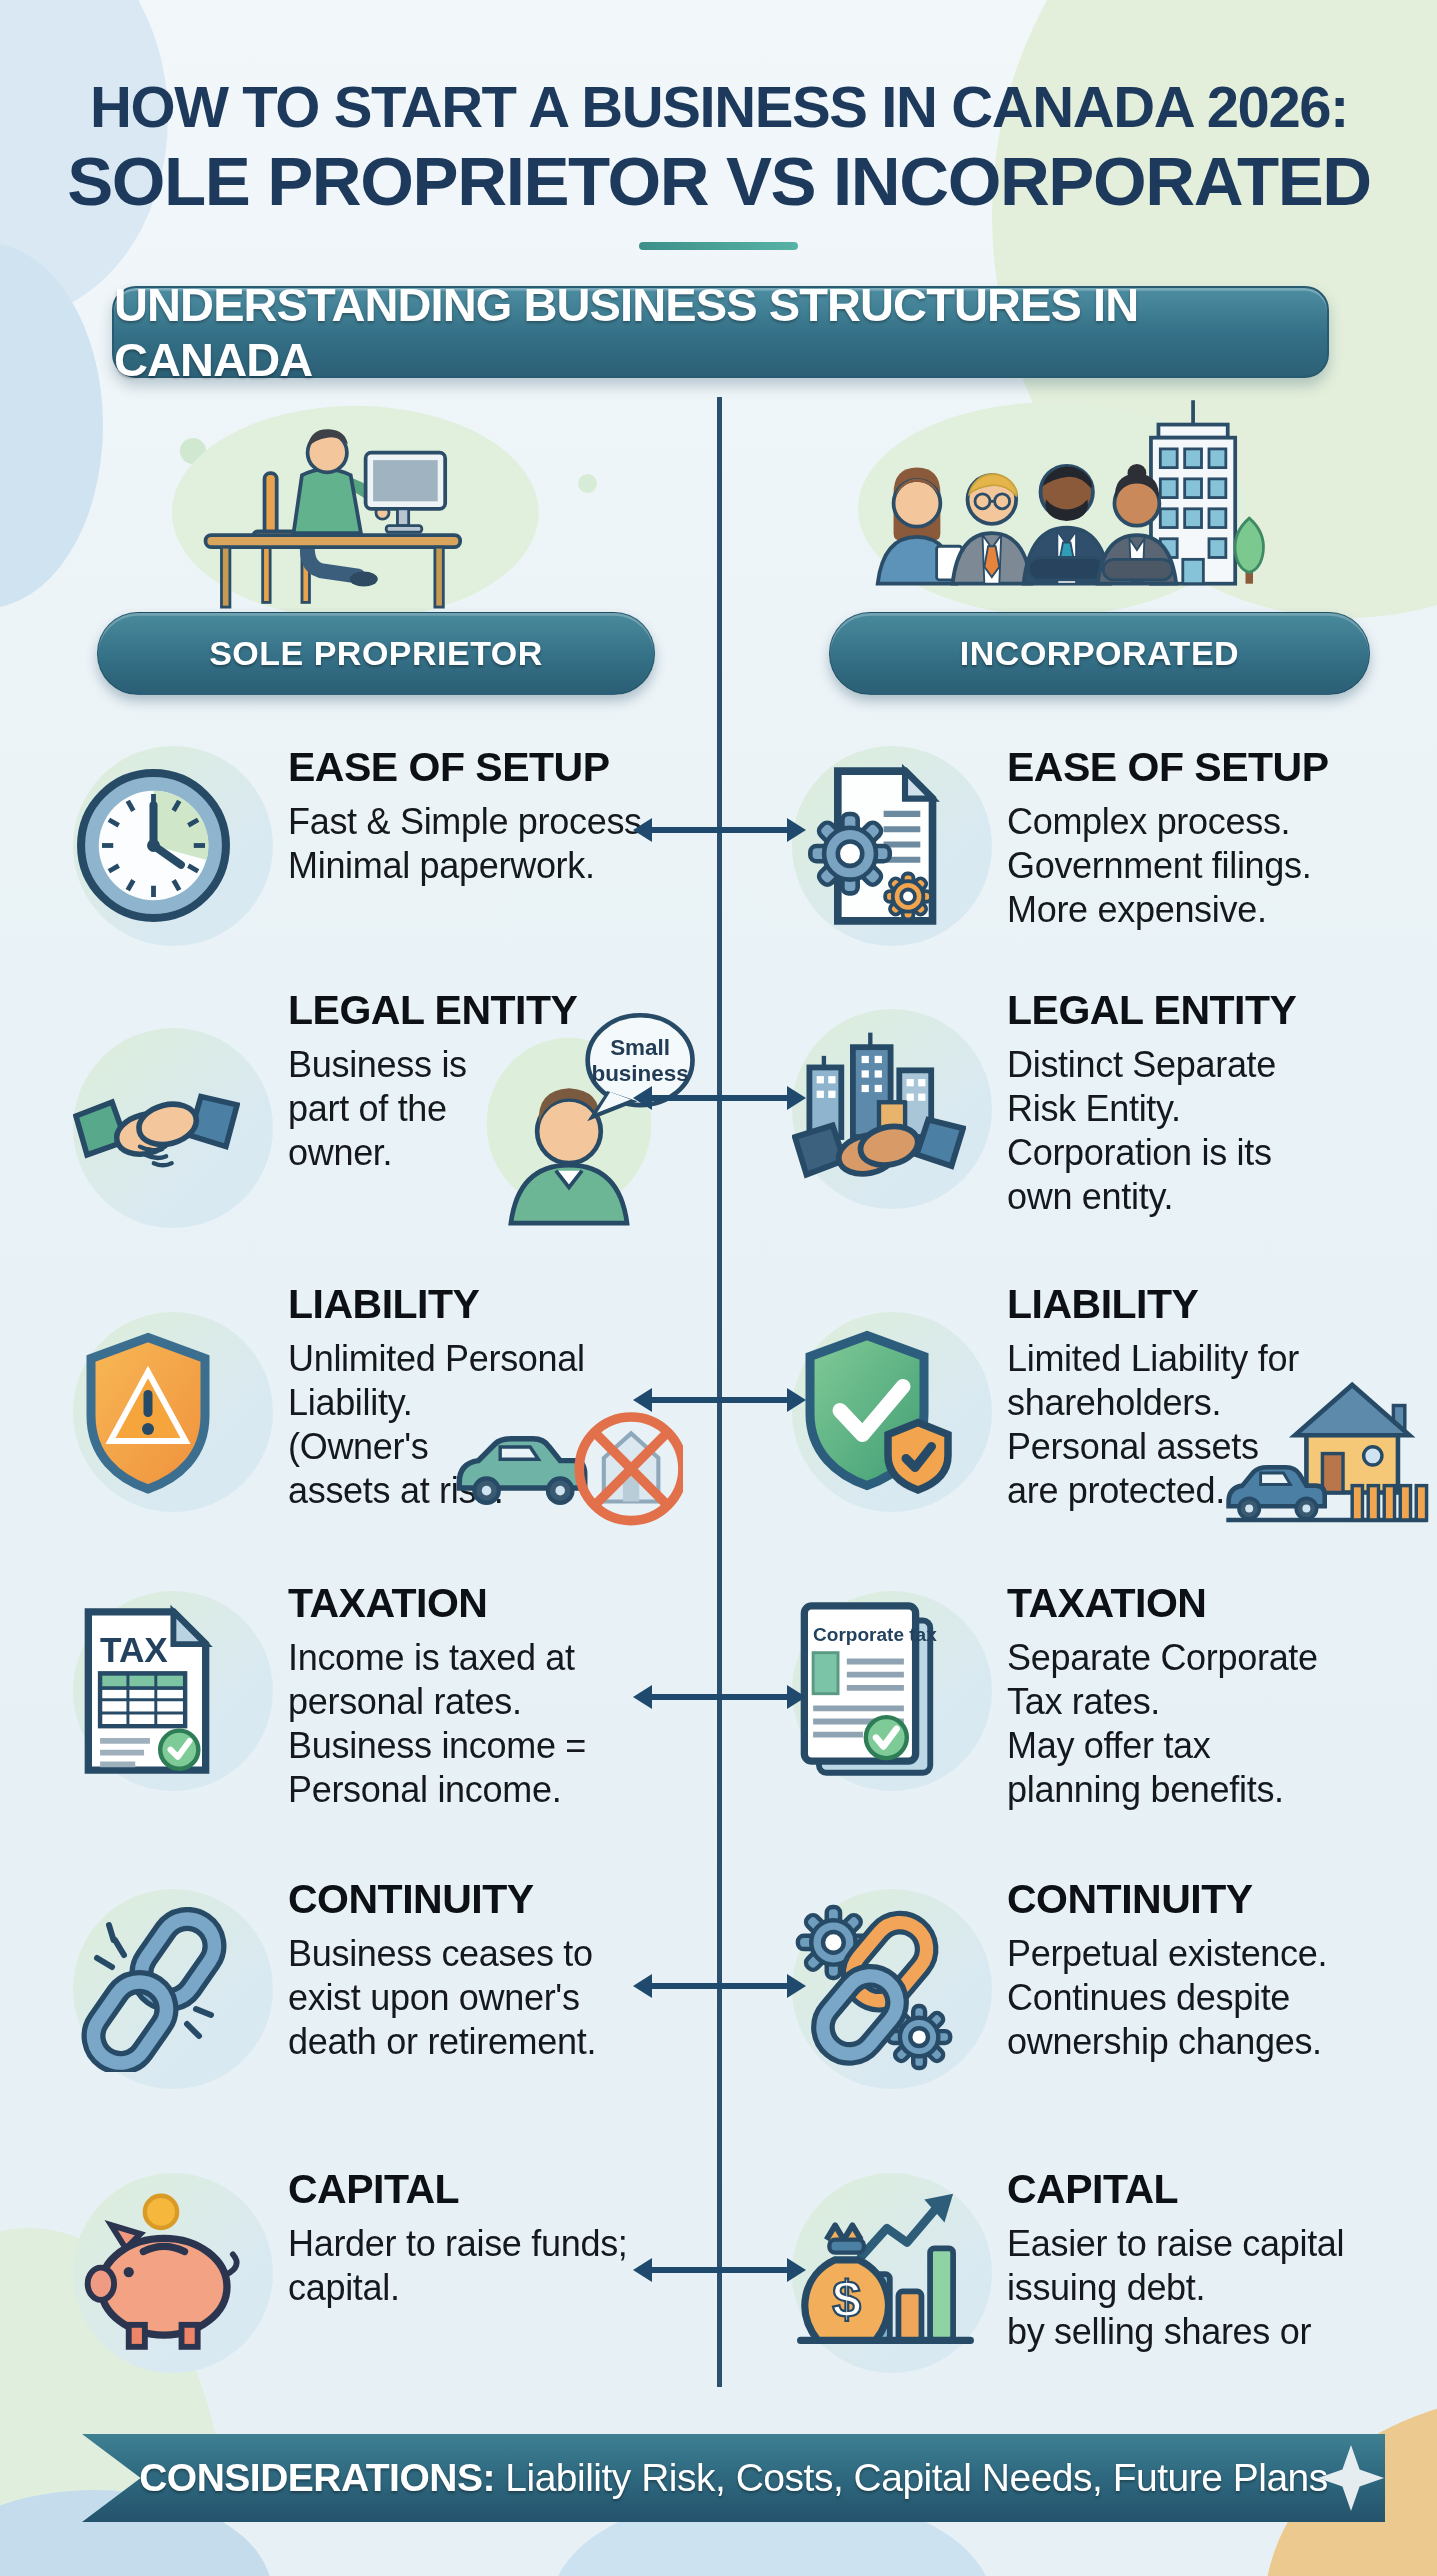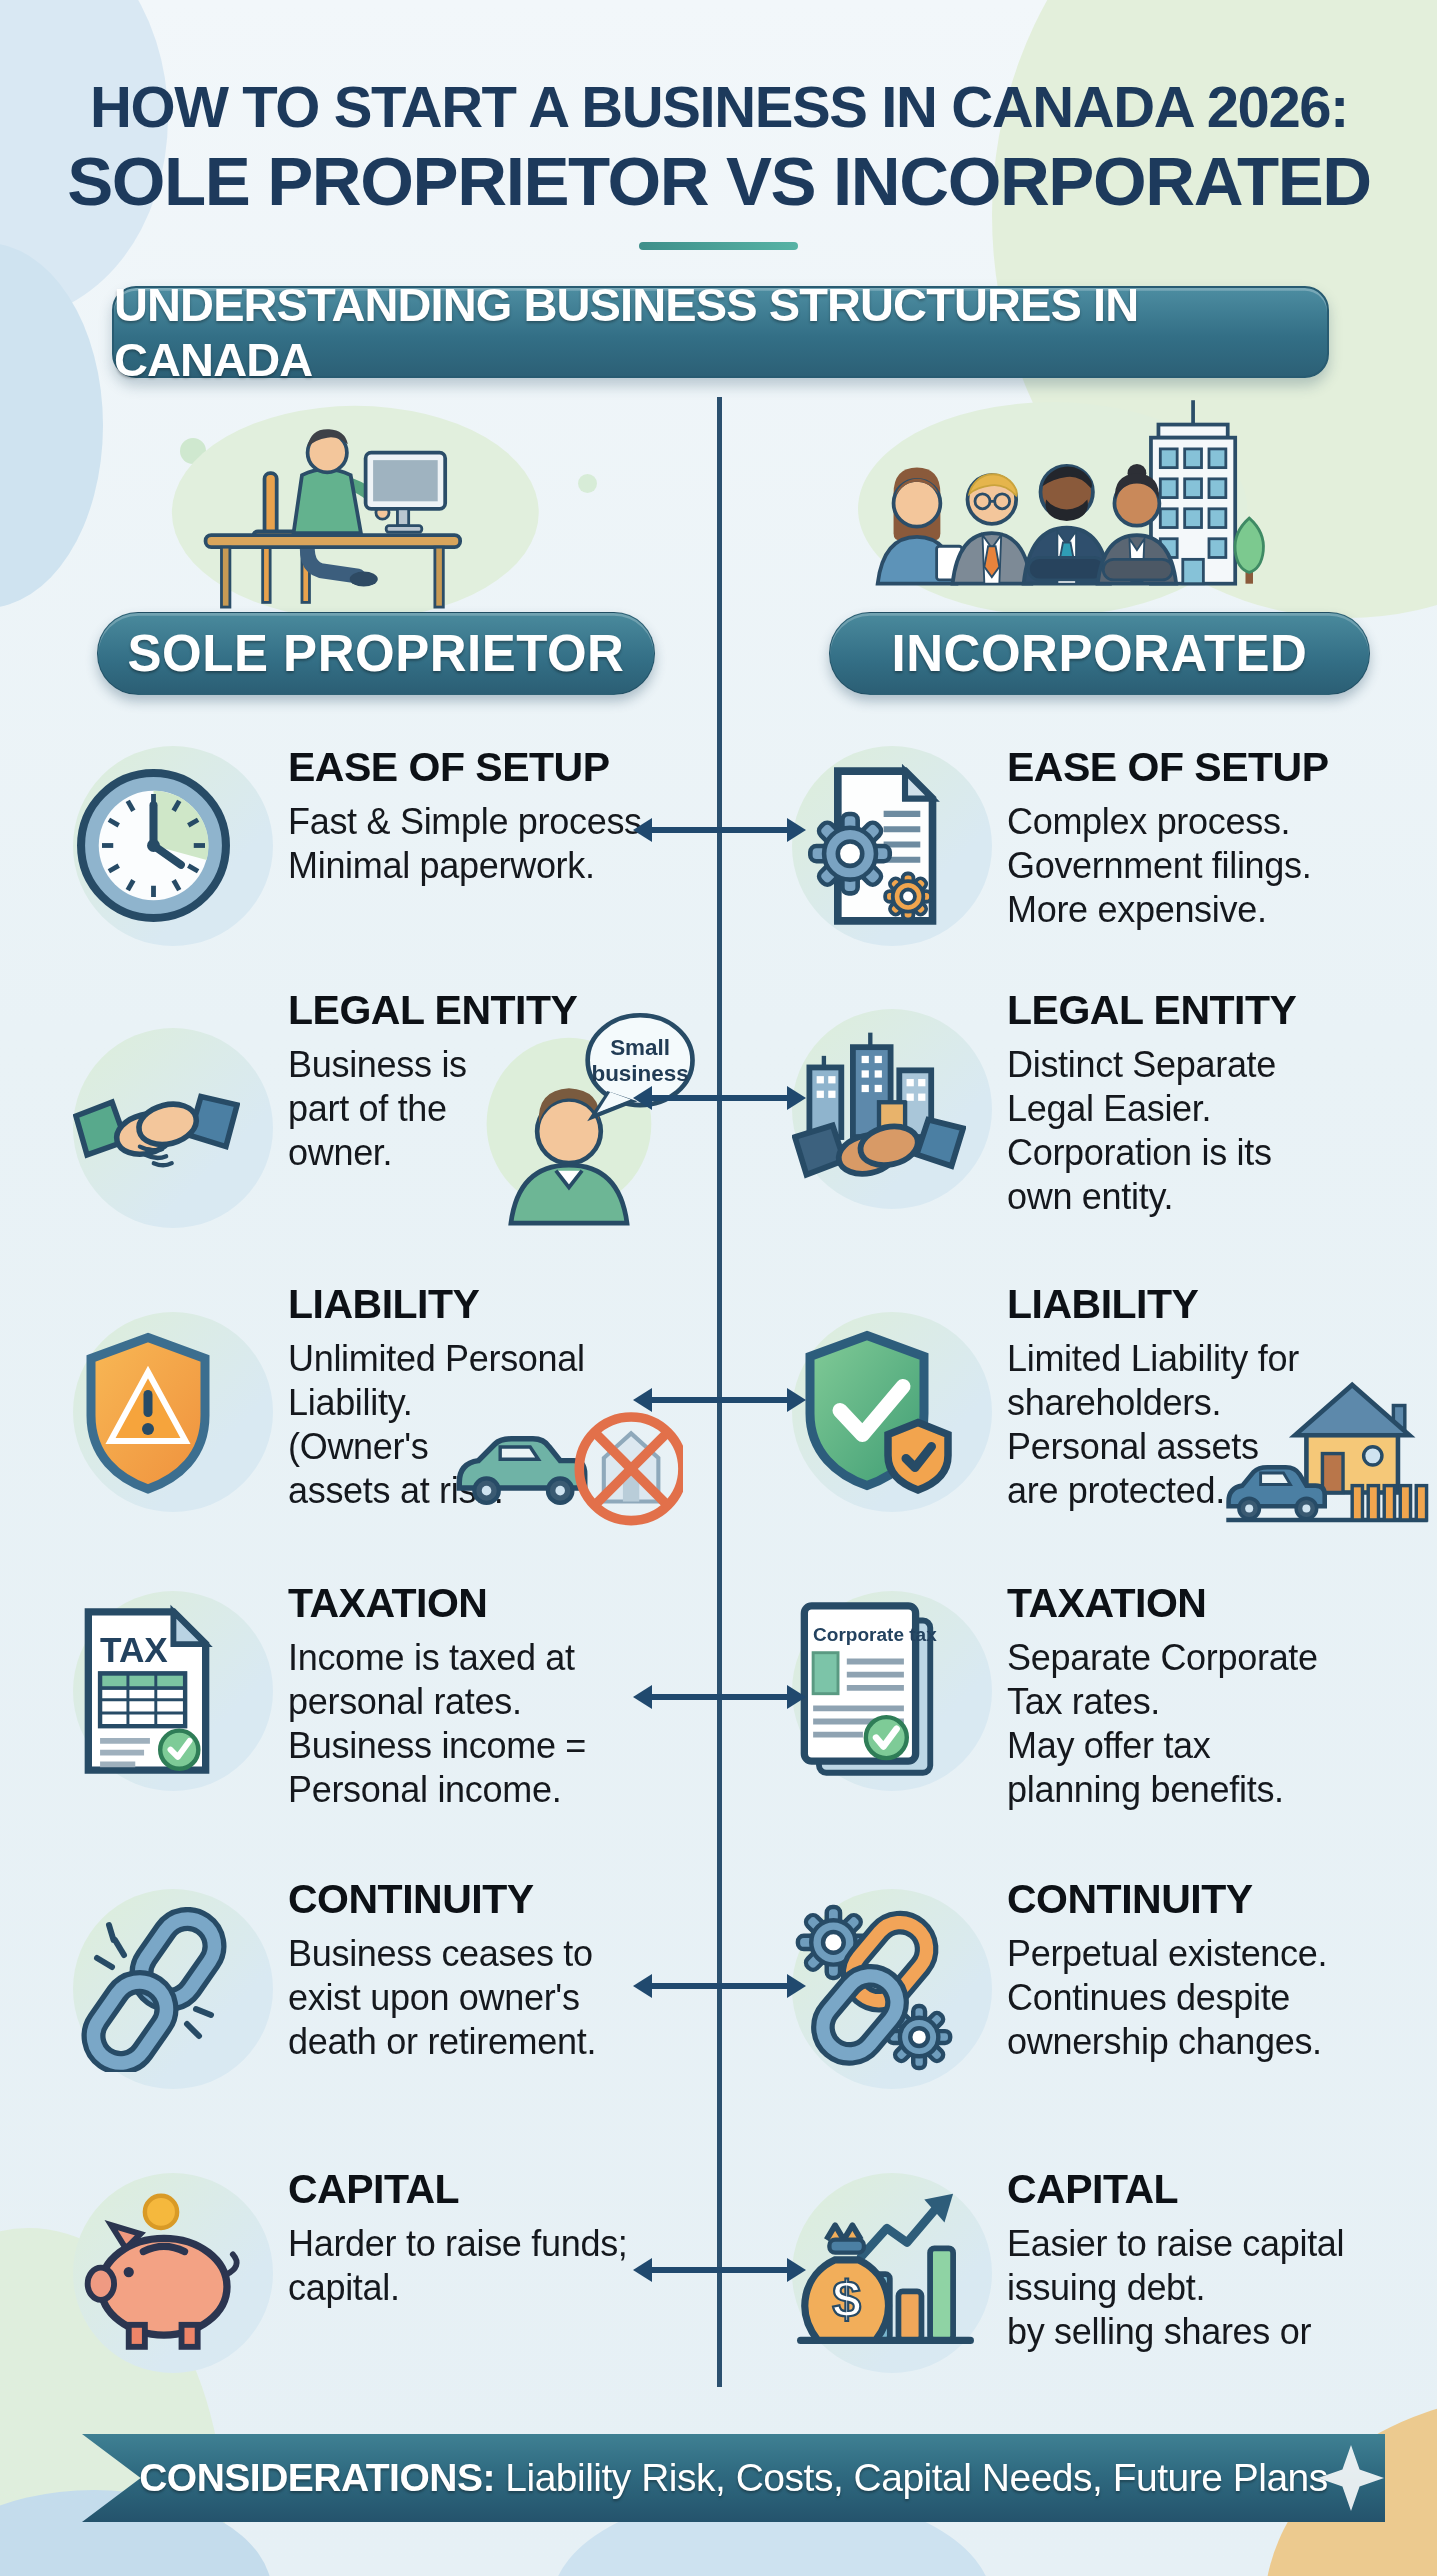--- a/index.html
+++ b/index.html
@@ -16,21 +16,21 @@
           background:linear-gradient(180deg,#4d8da1 0%,#336f86 55%,#2c6076 100%);
           border:2.8px solid #285b71;box-shadow:0 7.5px 13px rgba(30,70,95,.25), inset 0 2.8px 0 rgba(255,255,255,.25);
           display:flex;align-items:center;justify-content:center;}
   .banner span{color:#fff;font-size:47px;font-weight:bold;letter-spacing:-0.9px;text-shadow:0 1.9px 2.8px rgba(0,0,0,.3);}
   .centerline{position:absolute;left:717px;top:397px;width:4.7px;height:1990px;background:#2b506f;}
   .pill{position:absolute;height:81px;border-radius:41px;
         background:linear-gradient(180deg,#4a8a9d 0%,#336e85 60%,#2b5e74 100%);
         border:1.9px solid rgba(25,65,85,.55);
         box-shadow:0 6.6px 11.2px rgba(30,70,95,.3), inset 0 2.8px 0 rgba(255,255,255,.22);
         display:flex;align-items:center;justify-content:center;}
-  .pill span{color:#fff;font-size:51px;font-weight:bold;letter-spacing:0.5px;text-shadow:0 1.9px 2.8px rgba(0,0,0,.35);}
+  .pill span{color:#fff;font-size:34px;font-weight:bold;letter-spacing:0.5px;text-shadow:0 1.9px 2.8px rgba(0,0,0,.35);}
   .pill-left{top:612px;left:97px;width:556px;}
   .pill-right{top:612px;left:829px;width:539px;}
   .illo{position:absolute;}
   .cell{position:absolute;width:719px;height:290px;}
   .iconblob{position:absolute;left:73px;top:26px;width:200px;height:200px;border-radius:50%;
             background:linear-gradient(135deg,#ddeeda 0%,#d9e9f2 70%);display:flex;align-items:center;justify-content:flex-start;}
   .ctext{position:absolute;left:288px;top:0;}
   .chead{font-size:41px;font-weight:bold;color:#0d1116;margin-bottom:9.4px;letter-spacing:-0.5px;}
   .cline{font-size:36px;color:#15181d;line-height:44px;letter-spacing:-0.3px;}
   .overlay{position:absolute;}
@@ -294,21 +294,21 @@
         </g>
         <polygon points="2,74 28,66 36,90 10,100" fill="#3c617e" stroke="#274b66" stroke-width="4"></polygon>
         <polygon points="118,68 94,62 86,86 110,94" fill="#4b7fa3" stroke="#274b66" stroke-width="4"></polygon>
         <ellipse cx="52" cy="86" rx="20" ry="13" fill="#d89a66" stroke="#274b66" stroke-width="4" transform="rotate(-12 52 86)"></ellipse>
         <ellipse cx="67" cy="80" rx="20" ry="13" fill="#d89a66" stroke="#274b66" stroke-width="4" transform="rotate(-12 67 80)"></ellipse>
       </svg>
     </div>
     <div class="ctext" style="top:5.6px;">
       <div class="chead">LEGAL ENTITY</div>
       <div class="cline">Distinct Separate</div>
-      <div class="cline">Legal Easier.</div>
+      <div class="cline">Risk Entity.</div>
       <div class="cline">Corporation is its</div>
       <div class="cline">own entity.</div>
     </div>
   </div>
 
   <div class="cell" style="left:0;top:1275px;">
     <div class="iconblob" style="top:37px;">
       <svg width="150" height="165" viewBox="0 0 100 110">
         <defs>
           <linearGradient id="gsh1" x1="0" y1="0" x2="1" y2="1">

